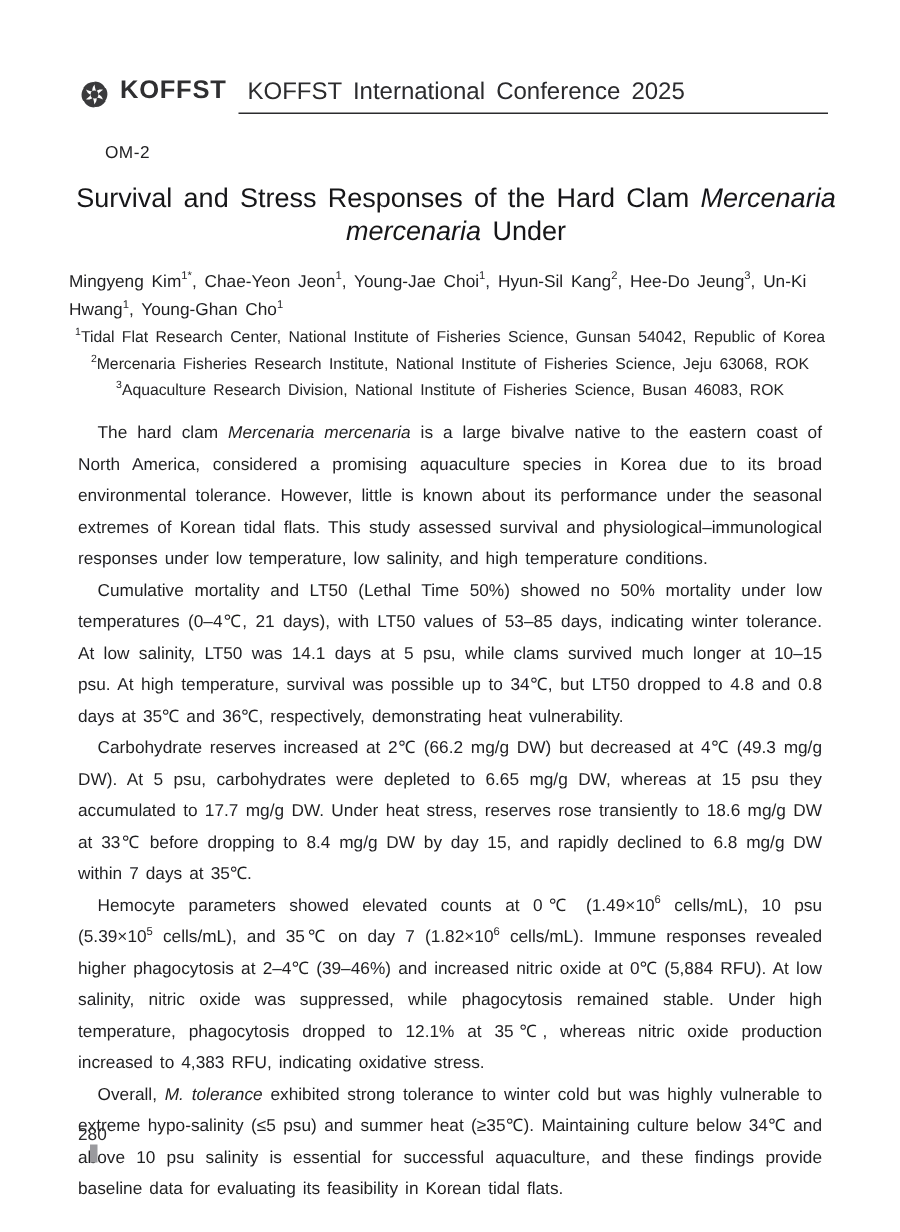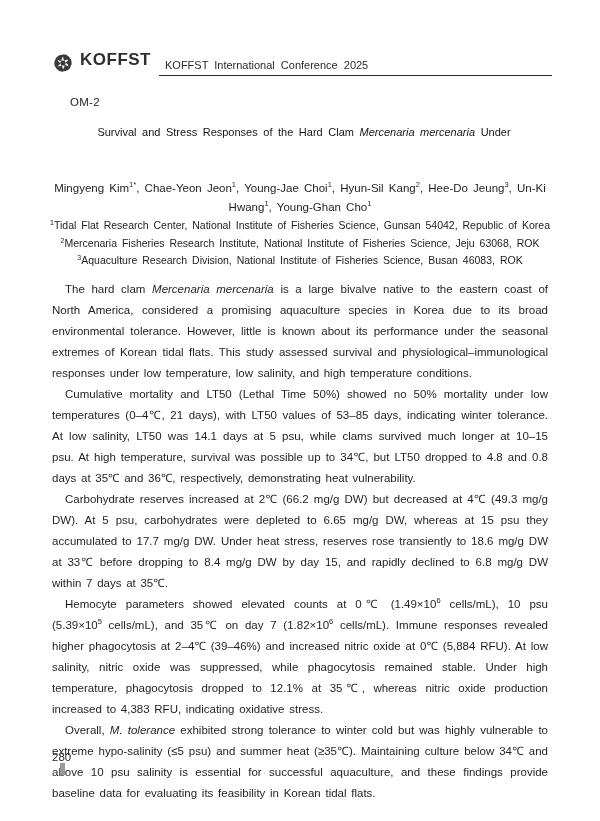--- a/index.html
+++ b/index.html
@@ -17,40 +17,40 @@
     display:flex;align-items:flex-end;
   }
   .logo{display:flex;gap:4px;flex:0 0 auto;}
   .logo-text{
     font-size:17px;font-weight:700;letter-spacing:0.5px;color:#2f2f31;
   }
   .conf-line{
     flex:1 1 auto;margin-left:8px;
     border-bottom:1.5px solid #2b2b2d;
     padding:0 0 4px 6px;
-    font-size:11px;color:#2b2b2d;word-spacing:3px;
+    font-size:16px;color:#2b2b2d;word-spacing:3px;
     white-space:nowrap;
   }
   
   .session-code{
     position:absolute;top:96px;left:52px;
     font-size:11.5px;color:#1f1f21;letter-spacing:0.3px;margin-left:18px;
   }
   
   .title{
     position:absolute;top:122px;left:46px;right:38px;
     text-align:center;
-    font-size:11px;line-height:21.5px;
+    font-size:18px;line-height:21.5px;
     color:#161618;word-spacing:2.5px;
   }
   .title i{font-style:italic;}
   
   .authors{
     position:absolute;top:179px;left:46px;right:46px;
-    text-align:center;
+    text-align:left;
     font-size:11.5px;line-height:18.5px;
     color:#1f1f21;word-spacing:2px;
   }
   .authors sup{font-size:7.5px;line-height:0;}
   
   .affiliations{
     position:absolute;top:217px;left:40px;right:40px;
     text-align:center;
     font-size:10.5px;line-height:17.5px;
     color:#232325;word-spacing:2px;

